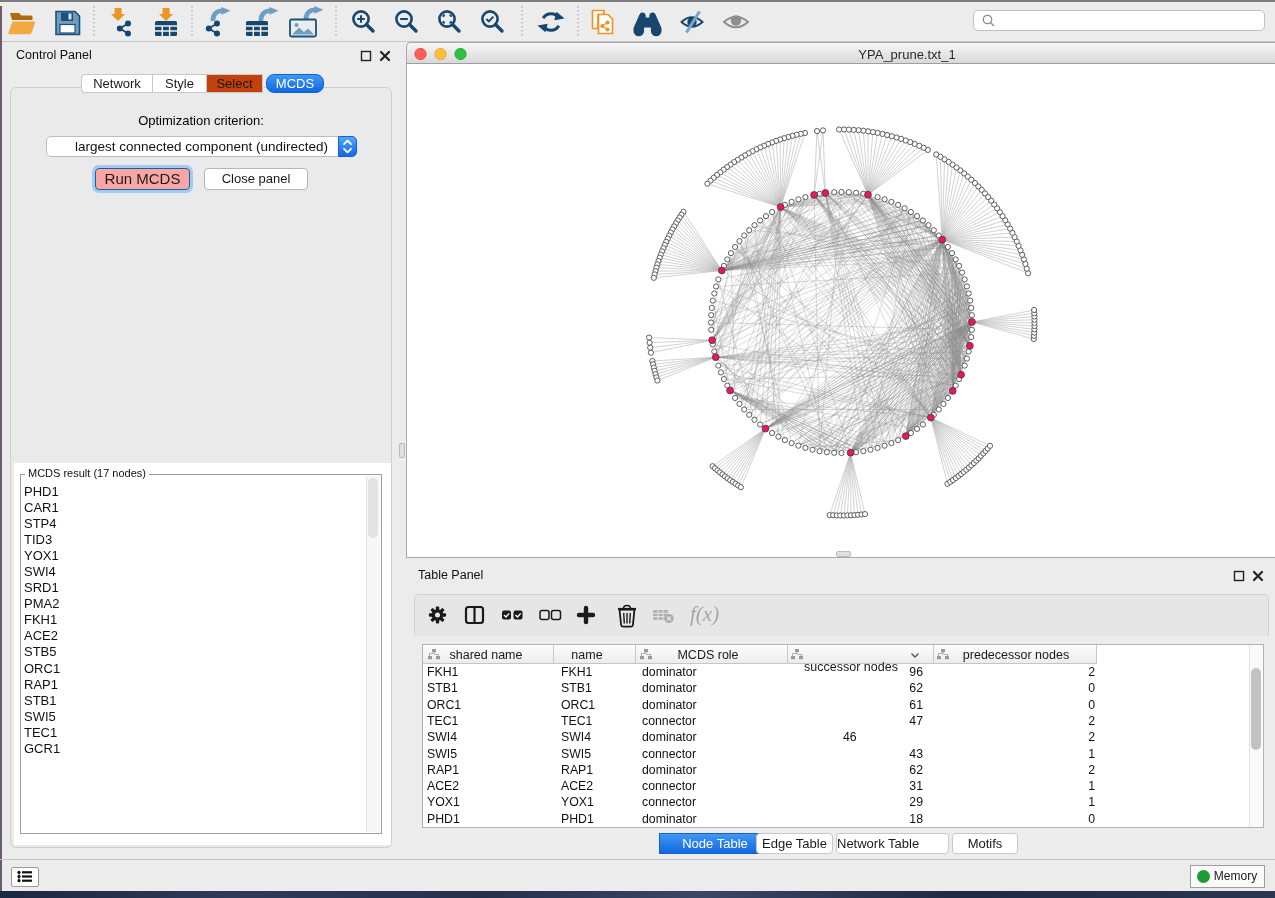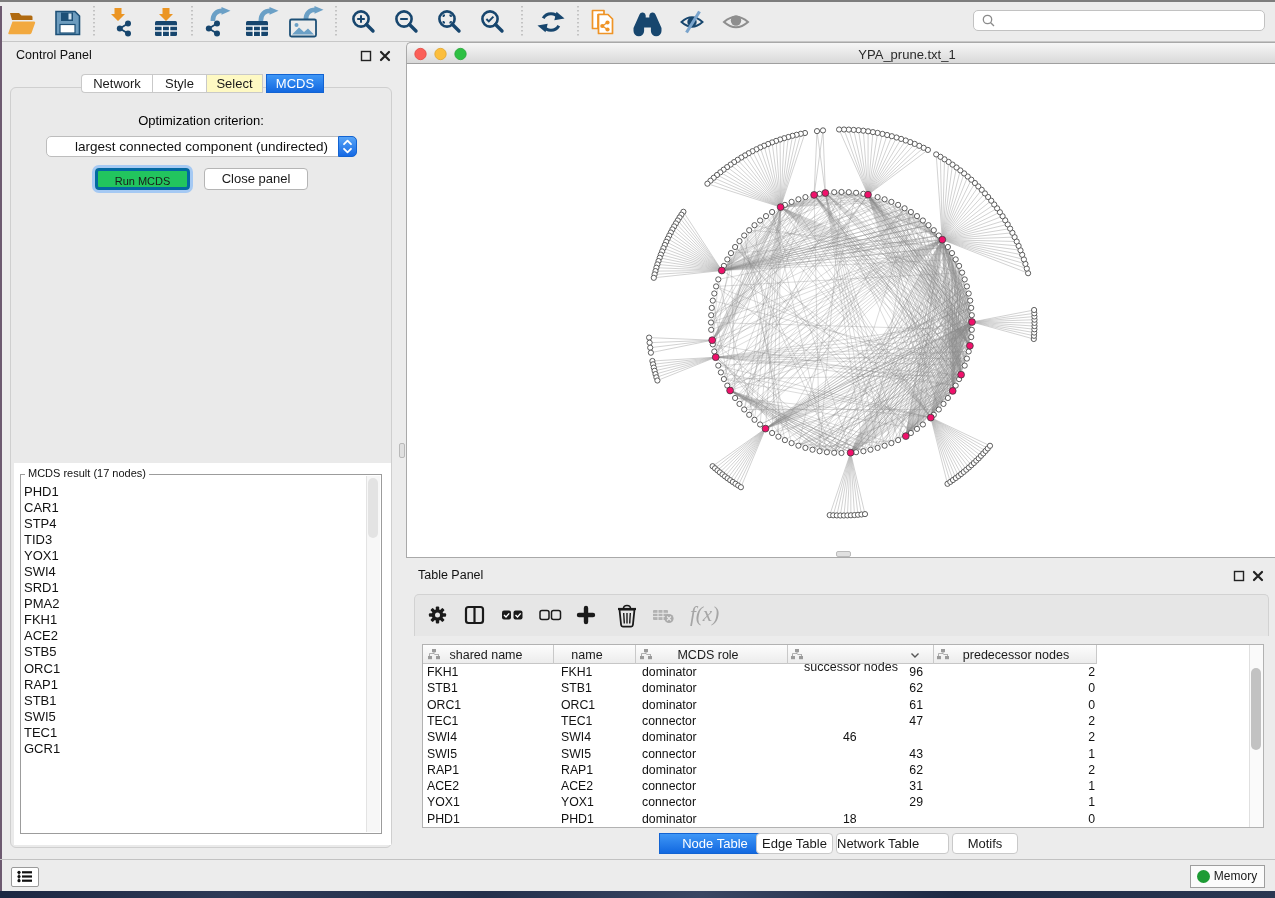--- a/index.html
+++ b/index.html
@@ -142,35 +142,35 @@
 <div class="abs" style="left:16px;top:48px;font-size:12.5px;color:#111">Control Panel</div>
 <svg class="abs" style="left:360px;top:50px" width="32" height="12" viewBox="0 0 32 12">
   <rect x="1.5" y="1.5" width="9" height="9" fill="none" stroke="#222" stroke-width="1.4"></rect>
   <path d="M21 2 L29 10 M29 2 L21 10" stroke="#222" stroke-width="2.2" stroke-linecap="round"></path>
 </svg>
 
 <div class="abs" style="left:10px;top:87px;width:382px;height:761px;background:#eaeaea;border:1px solid #cfcfcf;border-radius:6px"></div>
 
 <div class="abs" style="left:81px;top:74px;width:71px;height:19px;background:#fff;border:1px solid #c9c9c9;border-radius:4px 0 0 4px;border-right:none;text-align:center;font-size:13px;line-height:18px">Network</div>
 <div class="abs" style="left:152px;top:74px;width:54px;height:19px;background:#fff;border:1px solid #c9c9c9;border-right:none;text-align:center;font-size:13px;line-height:18px">Style</div>
-<div class="abs" style="left:206px;top:74px;width:57px;height:19px;background:#fef9c3;border:1px solid #c9c9c9;text-align:center;font-size:13px;line-height:18px">Select</div>
-<div class="abs" style="left:266px;top:74px;width:58px;height:19px;background:linear-gradient(#4medium,#1a75e8);background:linear-gradient(#3f97f6,#1268e0);border:1px solid #1263d2;border-radius:0;text-align:center;font-size:13px;line-height:18px;color:#fff">MCDS</div>
+<div class="abs" style="left:206px;top:74px;width:57px;height:19px;background:#c2410c;border:1px solid #c9c9c9;text-align:center;font-size:13px;line-height:18px">Select</div>
+<div class="abs" style="left:266px;top:74px;width:58px;height:19px;background:linear-gradient(#4medium,#1a75e8);background:linear-gradient(#3f97f6,#1268e0);border:1px solid #1263d2;border-radius:8px;text-align:center;font-size:13px;line-height:18px;color:#fff">MCDS</div>
 
 <div class="abs" style="left:10px;top:113px;width:382px;text-align:center;font-size:13px;color:#000000">Optimization criterion:</div>
 <div class="abs" style="left:46px;top:136px;width:311px;height:21px;background:#fff;border:1px solid #bdbdbd;border-radius:5px;font-size:13.5px;line-height:19px;text-align:center;color:#111">largest connected component (undirected)
   <div class="abs" style="right:-1px;top:-1px;width:19px;height:21px;border-radius:0 5px 5px 0;background:linear-gradient(#57a4f7,#1569e4);border:1px solid #1263d2">
     <svg width="17" height="19" viewBox="0 0 17 19" style="position:absolute;left:0;top:0">
       <path d="M5 7.2 L8.5 3.6 L12 7.2" fill="none" stroke="#fff" stroke-width="1.8" stroke-linecap="round" stroke-linejoin="round"></path>
       <path d="M5 11.8 L8.5 15.4 L12 11.8" fill="none" stroke="#fff" stroke-width="1.8" stroke-linecap="round" stroke-linejoin="round"></path>
     </svg>
   </div>
 </div>
 
 <div class="abs" style="left:92px;top:165px;width:101px;height:28px;border:3px solid #a5c9f3;border-radius:7px"></div>
-<div class="abs" style="left:95px;top:168px;width:95px;height:22px;background:#22c55e;border:3px solid #0369a1;border-radius:4px;text-align:center;font-size:11px;line-height:20px">Run MCDS</div>
+<div class="abs" style="left:95px;top:168px;width:95px;height:22px;background:#fca5a5;border:1px solid #0369a1;border-radius:4px;text-align:center;font-size:15px;line-height:20px">Run MCDS</div>
 <div class="abs" style="left:204px;top:168px;width:104px;height:22px;background:#fff;border:1px solid #b5b5b5;border-radius:4px;text-align:center;font-size:13px;line-height:20px">Close panel</div>
 
 <div class="abs" style="left:14px;top:463px;width:377px;height:382px;background:#fff"></div>
 
 <div class="abs" style="left:20px;top:474px;width:362px;height:360px;border:1px solid #9c9c9c"></div>
 <div class="abs" style="left:25px;top:467px;background:#fff;padding:0 3px;font-size:11px;color:#111">MCDS result (17 nodes)</div>
 
 <div class="abs" style="left:366px;top:476px;width:14px;height:356px;background:#f7f7f7;border-left:1px solid #e3e3e3"></div>
 <div class="abs" style="left:368px;top:478px;width:10px;height:60px;background:#e3e3e3;border-radius:5px"></div>
 <div class="abs" style="left:24px;top:484px;font-size:13px;line-height:16.05px;color:#111">PHD1<br>CAR1<br>STP4<br>TID3<br>YOX1<br>SWI4<br>SRD1<br>PMA2<br>FKH1<br>ACE2<br>STB5<br>ORC1<br>RAP1<br>STB1<br>SWI5<br>TEC1<br>GCR1</div>
@@ -650,21 +650,21 @@
       <span class="abs" style="left:4px">YOX1</span>
       <span class="abs" style="left:138px">YOX1</span>
       <span class="abs" style="left:219px">connector</span>
       <span class="abs" style="left:420px;width:80px;text-align:right">29</span>
       <span class="abs" style="left:592px;width:80px;text-align:right">1</span>
     </div>
 <div class="abs" style="left:0;top:165.7px;width:826px;height:16.3px;font-size:12.3px;line-height:16.3px;color:#111">
       <span class="abs" style="left:4px">PHD1</span>
       <span class="abs" style="left:138px">PHD1</span>
       <span class="abs" style="left:219px">dominator</span>
-      <span class="abs" style="left:420px;width:80px;">18</span>
+      <span class="abs" style="left:420px;width:80px;text-align:right">18</span>
       <span class="abs" style="left:592px;width:80px;text-align:right">0</span>
     </div>
 <div class="abs" style="left:826px;top:0;width:14px;height:182px;background:#fafafa;border-left:1px solid #e0e0e0"></div>
 <div class="abs" style="left:828px;top:23px;width:10px;height:82px;background:#c2c2c2;border-radius:5px"></div>
 </div>
 
 <div class="abs" style="left:659px;top:833px;width:112px;height:21px;background:linear-gradient(#3f97f6,#1268e0);border:1px solid #1263d2;border-radius:0;text-align:center;font-size:13px;line-height:19px;color:#fff">Node Table</div>
 <div class="abs" style="left:756px;top:833px;width:77px;height:21px;background:#fff;border:1px solid #c9c9c9;border-radius:4px;text-align:center;font-size:13px;line-height:19px">Edge Table</div>
 <div class="abs" style="left:836px;top:833px;width:113px;height:21px;background:#fff;border:1px solid #c9c9c9;border-radius:4px;text-align:left;font-size:13px;line-height:19px">Network Table</div>
 <div class="abs" style="left:952px;top:833px;width:66px;height:21px;background:#fff;border:1px solid #c9c9c9;border-radius:4px;text-align:center;font-size:13px;line-height:19px">Motifs</div>

